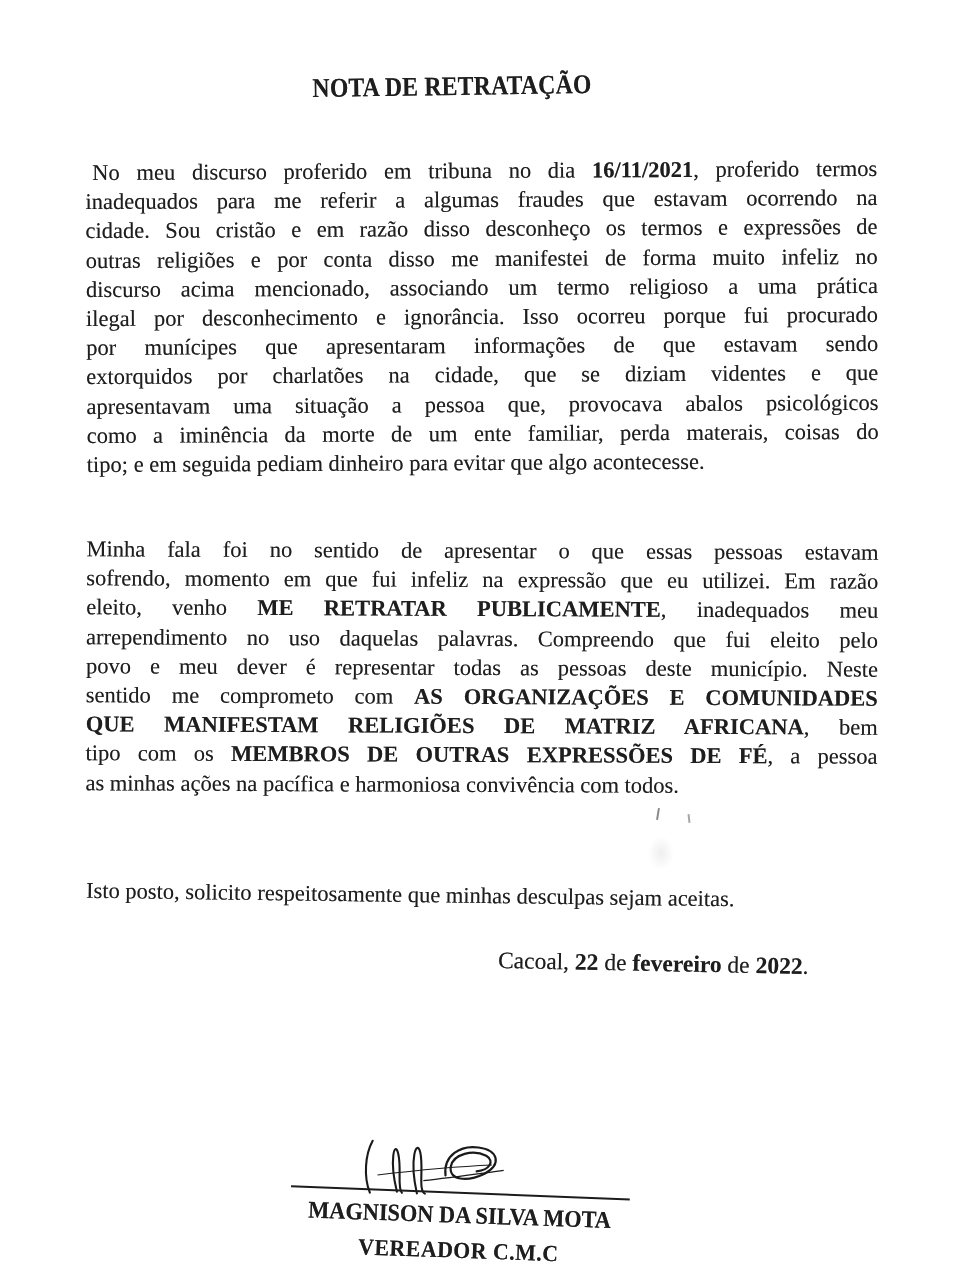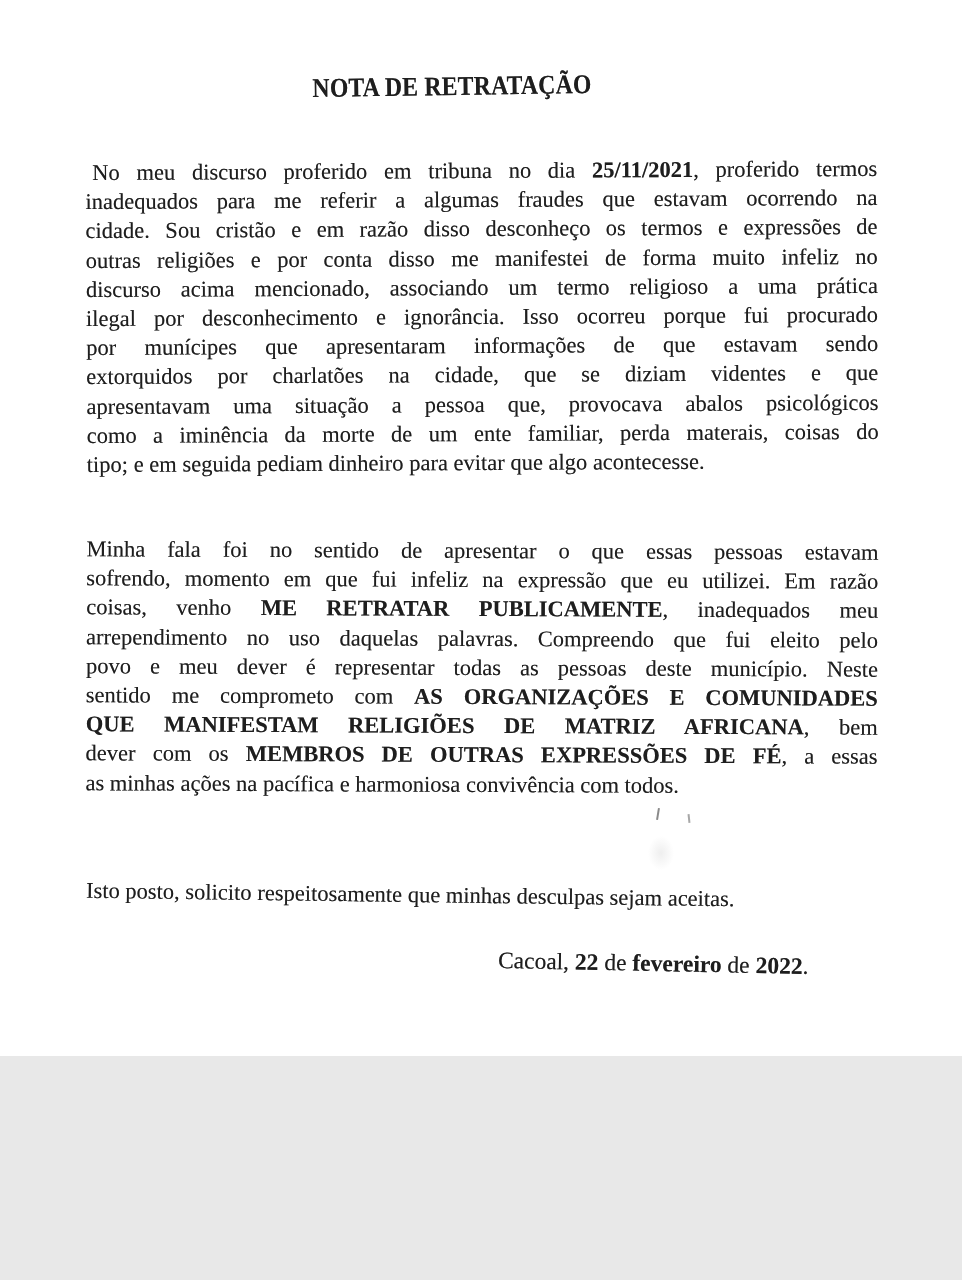--- a/index.html
+++ b/index.html
@@ -1,18 +1,18 @@
 <!DOCTYPE html>
 <html><head>
 <meta charset="utf-8">
 <style>
   html,body{margin:0;padding:0;background:#e8e8e8;}
   .page{
     position:relative;
-    width:962px;height:1056px;
+    width:962px;height:1280px;
     margin:0 auto;
     background:#ffffff;
     overflow:hidden;
     font-family:"Liberation Serif","DejaVu Serif",serif;
     color:#1e1e1e;
   }
   .title{
     position:absolute;
     left:0;top:71px;width:904px;
     text-align:center;
@@ -84,42 +84,42 @@
   }
 </style>
 </head>
 <body>
 
 <div class="page">
 
   <div class="title">NOTA DE RETRATAÇÃO</div>
 
   <div class="para p1">
-      <div class="tline"><span>No meu discurso proferido em tribuna no dia </span><span class="b">25/11/2021</span><span>, proferido termos</span></div>
+      <div class="tline"><span>No meu discurso proferido em tribuna no dia </span><span class="b">16/11/2021</span><span>, proferido termos</span></div>
       <div class="tline"><span>inadequados para me referir a algumas fraudes que estavam ocorrendo na</span></div>
       <div class="tline"><span>cidade. Sou cristão e em razão disso desconheço os termos e expressões de</span></div>
       <div class="tline"><span>outras religiões e por conta disso me manifestei de forma muito infeliz no</span></div>
       <div class="tline"><span>discurso acima mencionado, associando um termo religioso a uma prática</span></div>
       <div class="tline"><span>ilegal por desconhecimento e ignorância. Isso ocorreu porque fui procurado</span></div>
       <div class="tline"><span>por munícipes que apresentaram informações de que estavam sendo</span></div>
       <div class="tline"><span>extorquidos por charlatões na cidade, que se diziam videntes e que</span></div>
       <div class="tline"><span>apresentavam uma situação a pessoa que, provocava abalos psicológicos</span></div>
       <div class="tline"><span>como a iminência da morte de um ente familiar, perda materais, coisas do</span></div>
       <div class="tline tline-last"><span>tipo; e em seguida pediam dinheiro para evitar que algo acontecesse.</span></div>
     </div>
 
   <div class="para p2">
       <div class="tline"><span>Minha fala foi no sentido de apresentar o que essas pessoas estavam</span></div>
       <div class="tline"><span>sofrendo, momento em que fui infeliz na expressão que eu utilizei. Em razão</span></div>
-      <div class="tline"><span>coisas, venho </span><span class="b">ME RETRATAR PUBLICAMENTE</span><span>, inadequados meu</span></div>
+      <div class="tline"><span>eleito, venho </span><span class="b">ME RETRATAR PUBLICAMENTE</span><span>, inadequados meu</span></div>
       <div class="tline"><span>arrependimento no uso daquelas palavras. Compreendo que fui eleito pelo</span></div>
       <div class="tline"><span>povo e meu dever é representar todas as pessoas deste município. Neste</span></div>
       <div class="tline"><span>sentido me comprometo com </span><span class="b">AS ORGANIZAÇÕES E COMUNIDADES</span></div>
       <div class="tline"><span class="b">QUE MANIFESTAM RELIGIÕES DE MATRIZ AFRICANA</span><span>, bem</span></div>
-      <div class="tline"><span>dever com os </span><span class="b">MEMBROS DE OUTRAS EXPRESSÕES DE FÉ</span><span>, a essas</span></div>
+      <div class="tline"><span>tipo com os </span><span class="b">MEMBROS DE OUTRAS EXPRESSÕES DE FÉ</span><span>, a pessoa</span></div>
       <div class="tline tline-last"><span>as minhas ações na pacífica e harmoniosa convivência com todos.</span></div>
     </div>
 
   <div class="para p3">
       <div class="tline tline-last"><span>Isto posto, solicito respeitosamente que minhas desculpas sejam aceitas.</span></div>
     </div>
 
   <div class="dateline"><span>Cacoal, </span><span class="b">22</span><span> de </span><span class="b">fevereiro</span><span> de </span><span class="b">2022</span><span>.</span></div>
 
   <div class="sig-block">

